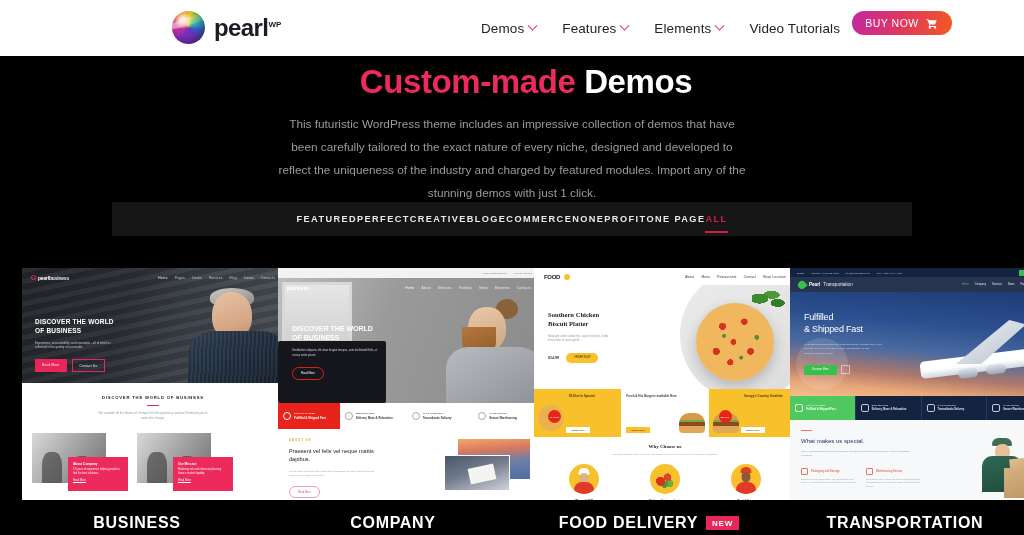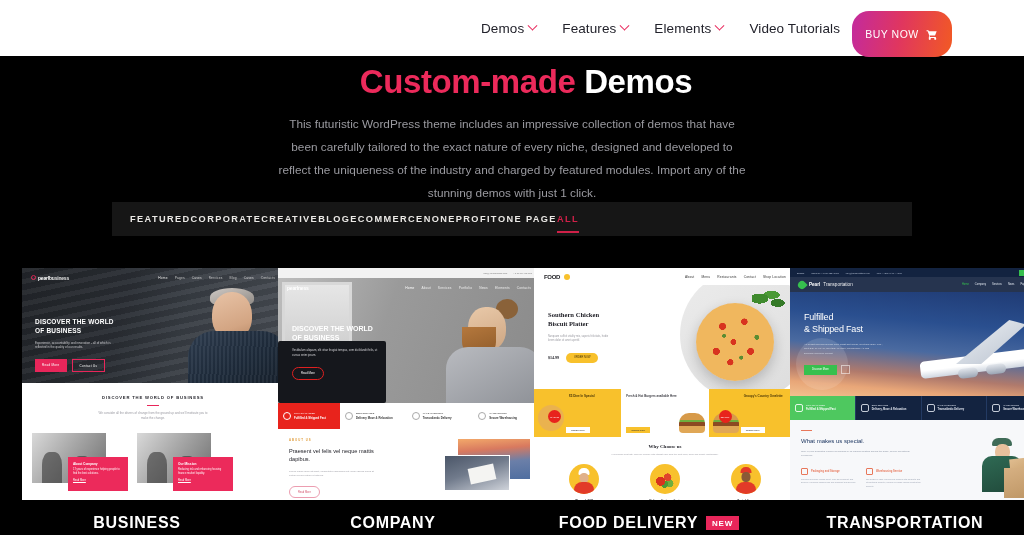--- a/index.html
+++ b/index.html
@@ -56,21 +56,21 @@
     font-size: 13.5px; color: #22222b; letter-spacing: .1px;
     display: flex; align-items: center; gap: 5px; cursor: pointer;
   }
   .chev {
     display: inline-block; width: 7px; height: 7px;
     border-right: 1.6px solid #e8265a; border-bottom: 1.6px solid #e8265a;
     transform: rotate(45deg) translate(-2px,-2px);
   }
   .buy-btn {
     position: absolute; right: 72px; top: 11px;
-    width: 100px; height: 46px; border-radius: 17px;
+    width: 100px; height: 24px; border-radius: 17px;
     background: linear-gradient(100deg, #c32a9e 0%, #e0365f 48%, #f25a23 100%);
     display: flex; align-items: center; justify-content: center; gap: 7px;
     cursor: pointer;
   }
   .buy-label { font-size: 10.5px; color: #fff; letter-spacing: .5px; }
   .cart { width: 13px; height: 13px; position: relative; }
   .cart svg { display: block; }
 
   
   .hero { position: absolute; top: 56px; left: 0; width: 1024px; }
@@ -83,21 +83,21 @@
   .hero-sub {
     margin: 12px auto 0; width: 470px; text-align: center;
     font-size: 11.8px; line-height: 1.95; color: #9a9aa0;
   }
 
   
   .filter-bar {
     position: absolute; top: 202px; left: 112px;
     width: 800px; height: 34px;
     background: #161616;
-    display: flex; align-items: center; justify-content: flex-start;
+    display: flex; align-items: center; justify-content: center;
     padding: 0 18px;
   }
   .filter-item {
     font-size: 9.2px; font-weight: bold; letter-spacing: 1.4px;
     color: #ebe9e6; cursor: pointer; position: relative;
     padding: 9px 0;
   }
   .filter-item.active { color: #cf2048; }
   .filter-item.active::after {
     content: ""; position: absolute; left: 0; right: 0; bottom: 0;
@@ -459,20 +459,24 @@
   .c4-uni { position:absolute; left:10px; top:20px; width:40px; height:36px; border-radius:10px 10px 0 0; background:linear-gradient(160deg,#2f6a54,#20493a); }
   .c4-box1 { position:absolute; right:2px; bottom:2px; width:40px; height:30px; background:linear-gradient(160deg,#d7b183,#bb9362); }
   .c4-box2 { position:absolute; right:10px; bottom:24px; width:26px; height:18px; background:linear-gradient(160deg,#e0bd90,#c59c68); transform: rotate(-6deg); }
   .c4-tape { position:absolute; right:18px; bottom:2px; width:4px; height:30px; background:#e06050; }
 </style>
 </head>
 <body>
 
 <div class="header">
 
+  <div class="logo-wrap">
+    <div class="logo-orb"></div>
+    <div class="logo-text"><span>pearl</span><span class="logo-sup">WP</span></div>
+  </div>
 
   <div class="nav">
     <div class="nav-item">
       <span>Demos</span>
       <i class="chev"></i>
     </div>
     <div class="nav-item">
       <span>Features</span>
       <i class="chev"></i>
     </div>
@@ -497,21 +501,21 @@
 
 <div class="hero">
   <div class="hero-title">
     <span class="accent">Custom-made</span><span> Demos</span>
   </div>
   <div class="hero-sub">This futuristic WordPress theme includes an impressive collection of demos that have been carefully tailored to the exact nature of every niche, designed and developed to reflect the uniqueness of the industry and charged by featured modules. Import any of the stunning demos with just 1 click.</div>
 </div>
 
 <div class="filter-bar">
   <div class="filter-item">FEATURED</div>
-  <div class="filter-item">CORPORATE</div>
+  <div class="filter-item">PERFECT</div>
   <div class="filter-item">CREATIVE</div>
   <div class="filter-item">BLOG</div>
   <div class="filter-item">ECOMMERCE</div>
   <div class="filter-item">NONEPROFIT</div>
   <div class="filter-item">ONE PAGE</div>
   <div class="filter-item active">ALL</div>
 </div>
 
 <div class="grid">
 

